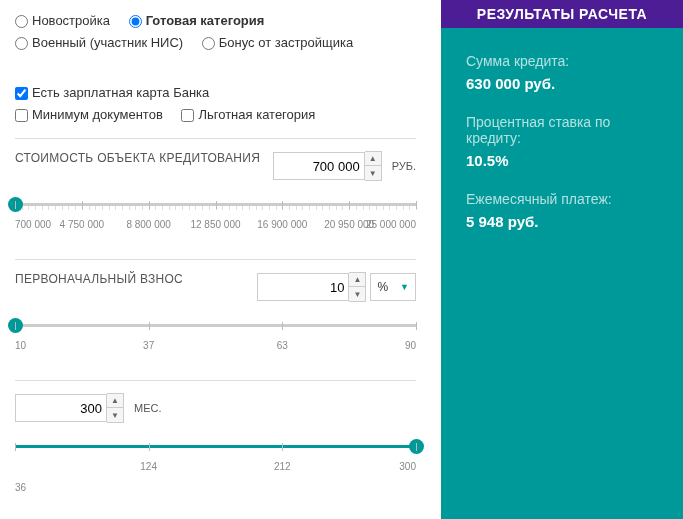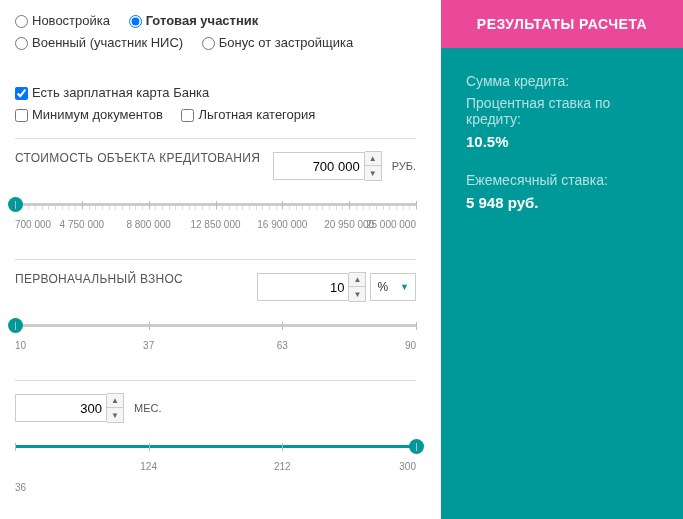--- a/index.html
+++ b/index.html
@@ -1,19 +1,19 @@
 <!DOCTYPE html>
 <html><head>
 <meta charset="utf-8">
 <style>
 * { box-sizing: border-box; margin: 0; padding: 0; }
 body { font-family: Arial, sans-serif; font-size: 13px; color: #333; width: 683px; height: 519px; display: flex; }
 .left { flex: 1; padding: 10px 25px 10px 15px; }
 .right { width: 242px; background: #009999; }
-.right-header { background: #ec4899; color: #fff; text-align: center; padding: 16px 10px; font-size: 14px; font-weight: bold; letter-spacing: 0.5px; }
+.right-header { background: #4c1d95; color: #fff; text-align: center; padding: 6px 10px; font-size: 14px; font-weight: bold; letter-spacing: 0.5px; }
 .right-body { padding: 25px; color: #fff; }
 .res-label { color: #b3e0e0; margin-bottom: 6px; font-size: 14px; }
 .res-value { color: #fff; font-weight: bold; margin-bottom: 22px; font-size: 15px; }
 .submit-btn { background: #e74c3c; color: #fff; border: none; padding: 16px 30px; font-size: 13px; font-weight: bold; border-radius: 4px; cursor: pointer; display: block; margin: 10px auto 0; letter-spacing: 0.3px; }
 
 .radiogroup { margin-bottom: 12px; }
 .radiogroup label { margin-right: 15px; display: inline-block; line-height: 22px; }
 .radiogroup input { margin-right: 4px; vertical-align: middle; }
 .radiogroup .sel { font-weight: bold; }
 
@@ -48,21 +48,21 @@
 .dense-ticks { position: absolute; left: 0; right: 0; top: 11px; height: 5px; }
 .dense-ticks i { position: absolute; width: 1px; height: 4px; background: #ddd; }
 </style>
 </head>
 <body>
 
 <div class="left">
 
   <div class="radiogroup">
     <label><input type="radio" name="pt" style=""><span>Новостройка</span></label>
-    <label class="sel"><input type="radio" name="pt" checked="" style=""><span>Готовая участник</span></label><br>
+    <label class="sel"><input type="radio" name="pt" checked="" style=""><span>Готовая категория</span></label><br>
     <label><input type="radio" name="pt" style=""><span>Военный (участник НИС)</span></label>
     <label><input type="radio" name="pt" style=""><span>Бонус от застройщика</span></label>
   </div>
 
   <div class="checks">
     <label><input type="checkbox" checked="" style=""><span>Есть зарплатная карта Банка</span></label><br>
     <label><input type="checkbox" style=""><span>Минимум документов</span></label>
     <label><input type="checkbox" style=""><span>Льготная категория</span></label>
   </div>
 
@@ -229,18 +229,19 @@
         <span style="left: 100%;">300</span>
       </div>
   </div>
 
 </div>
 
 <div class="right">
   <div class="right-header">РЕЗУЛЬТАТЫ РАСЧЕТА</div>
   <div class="right-body">
     <div class="res-label">Сумма кредита:</div>
+    <div class="res-value">630 000 руб.</div>
     <div class="res-label">Процентная ставка по кредиту:</div>
     <div class="res-value">10.5%</div>
-    <div class="res-label">Ежемесячный ставка:</div>
+    <div class="res-label">Ежемесячный платеж:</div>
     <div class="res-value">5 948 руб.</div>
   </div>
 </div>
 
 </body></html>

